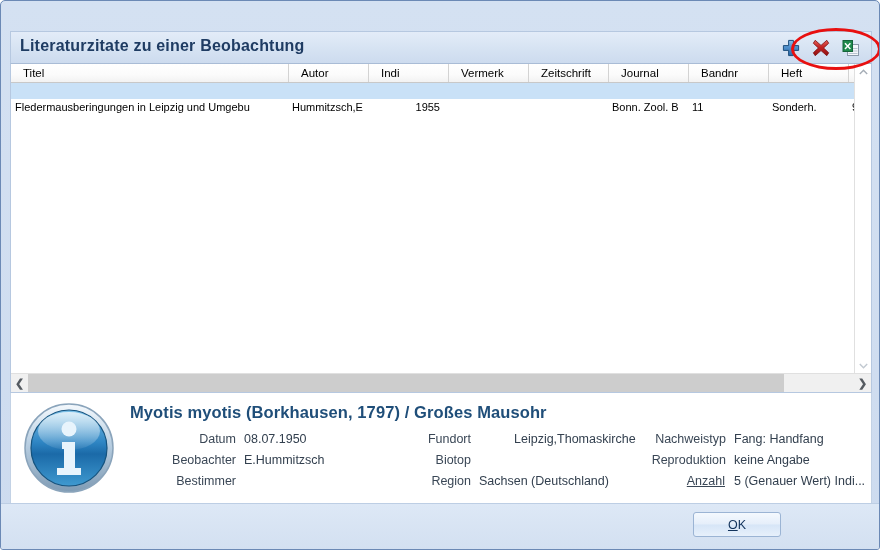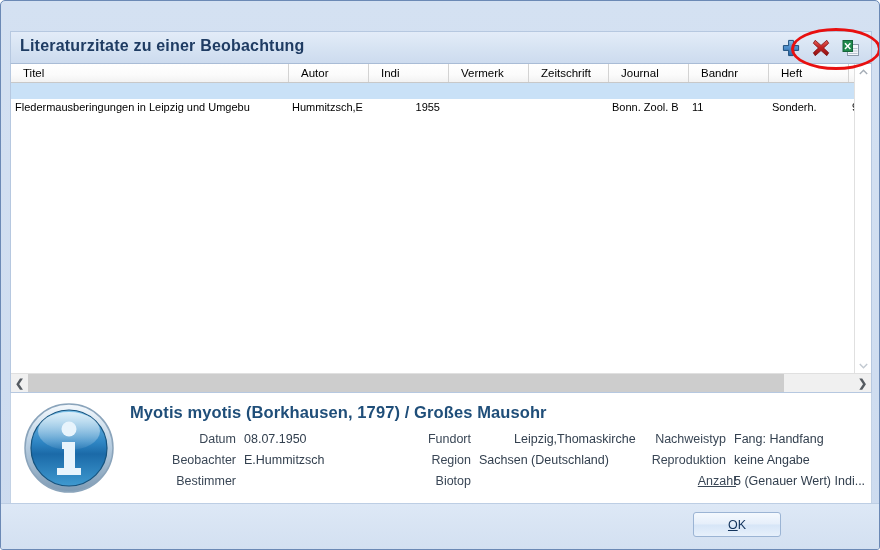--- a/index.html
+++ b/index.html
@@ -382,39 +382,39 @@
           <span class="flabel" style="right: 105px;">Bestimmer</span>
           <span class="fvalue" style="left: 103px;"></span>
         </div>
       </div>
     <div class="fieldgroup" style="left:380px; top:39px; width:230px;">
         <div class="frow">
           <span class="flabel" style="right: 150px; text-align: center;">Fundort</span>
           <span class="fvalue" style="left: 88px; margin-left: 35px;">Leipzig,Thomaskirche</span>
         </div>
         <div class="frow">
+          <span class="flabel" style="right: 150px;">Biotop</span>
+          <span class="fvalue" style="left: 88px;"></span>
+        </div>
+        <div class="frow">
           <span class="flabel" style="right: 150px;">Region</span>
           <span class="fvalue" style="left: 88px;">Sachsen (Deutschland)</span>
         </div>
-        <div class="frow">
-          <span class="flabel" style="right: 150px;">Biotop</span>
-          <span class="fvalue" style="left: 88px;"></span>
-        </div>
       </div>
     <div class="fieldgroup" style="left:610px; top:39px; width:240px;">
         <div class="frow">
           <span class="flabel" style="right: 135px;">Nachweistyp</span>
           <span class="fvalue" style="left: 113px;">Fang: Handfang</span>
         </div>
         <div class="frow">
           <span class="flabel" style="right: 135px;">Reproduktion</span>
           <span class="fvalue" style="left: 113px;">keine Angabe</span>
         </div>
         <div class="frow">
-          <span class="flabel" style="right: 125px; text-decoration: underline;">Anzahl</span>
+          <span class="flabel" style="right: 136px; text-decoration: underline;">Anzahl</span>
           <span class="fvalue" style="left: 113px;">5 (Genauer Wert) Indi...</span>
         </div>
       </div>
 
   </div>
 
   <div id="footer">
     <div class="dlgbtn" id="btn-ok">
       <span><u>O</u><span>K</span></span>
     </div>

